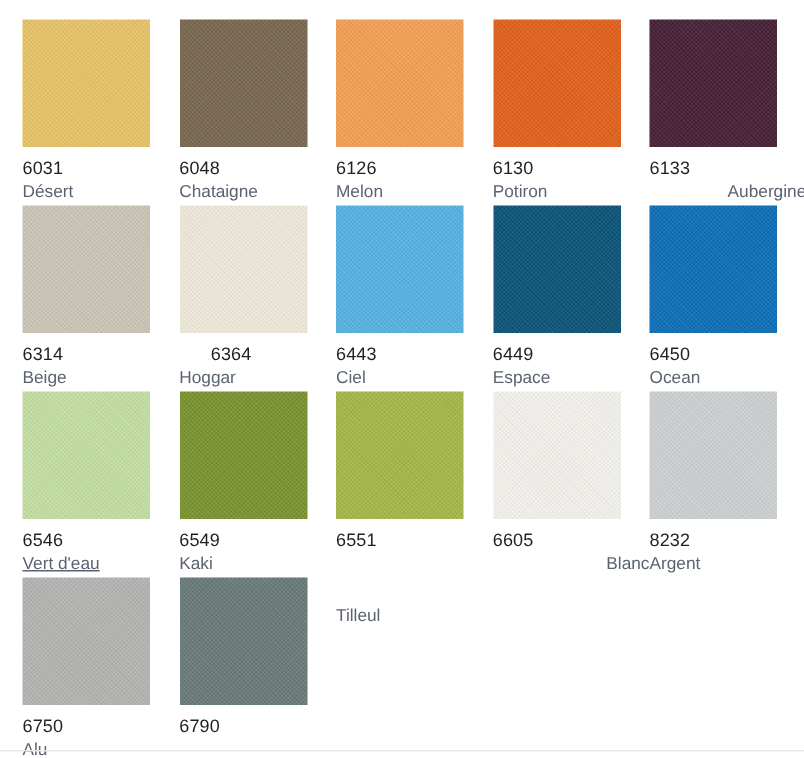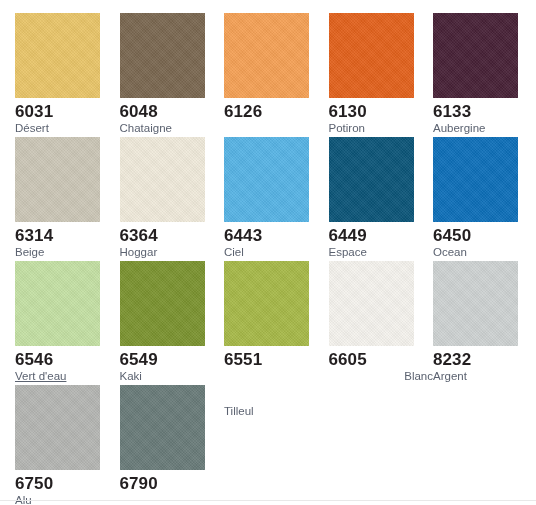--- a/index.html
+++ b/index.html
@@ -56,22 +56,22 @@
         rgba(0,0,0,0.035) 2px),
       repeating-linear-gradient(-45deg,
         rgba(255,255,255,0.045) 0px,
         rgba(255,255,255,0.045) 1px,
         rgba(0,0,0,0.028) 1px,
         rgba(0,0,0,0.028) 2px);
     mix-blend-mode: normal;
     opacity: 0.85;
   }
   .swatch-code {
-    font-size: 17px;
-    font-weight: bold;
+    font-size: 12px;
+    font-weight: normal;
     color: #231f20;
     margin-top: 7px;
     line-height: 14px;
     letter-spacing: 0.1px;
     white-space: nowrap;
   }
   .swatch-name {
     font-size: 11.5px;
     font-weight: normal;
     color: #5b6270;
@@ -101,39 +101,40 @@
       <div class="swatch-name" style="color: rgb(91, 98, 112);">Désert</div>
     </div>
     <div class="swatch-cell">
       <div class="swatch-chip" style="background-color: rgb(122, 103, 80);"></div>
       <div class="swatch-code" style="color: rgb(35, 31, 32);">6048</div>
       <div class="swatch-name" style="color: rgb(91, 98, 112);">Chataigne</div>
     </div>
     <div class="swatch-cell">
       <div class="swatch-chip" style="background-color: rgb(244, 160, 85);"></div>
       <div class="swatch-code" style="color: rgb(35, 31, 32);">6126</div>
+      <div class="swatch-name" style="color: rgb(91, 98, 112);">Melon</div>
     </div>
     <div class="swatch-cell">
       <div class="swatch-chip" style="background-color: rgb(226, 97, 28);"></div>
       <div class="swatch-code" style="color: rgb(35, 31, 32);">6130</div>
       <div class="swatch-name" style="color: rgb(91, 98, 112);">Potiron</div>
     </div>
     <div class="swatch-cell">
       <div class="swatch-chip" style="background-color: rgb(71, 33, 54);"></div>
       <div class="swatch-code" style="color: rgb(35, 31, 32);">6133</div>
-      <div class="swatch-name" style="color: rgb(91, 98, 112);">Aubergine</div>
+      <div class="swatch-name" style="color: rgb(91, 98, 112); text-align: right;">Aubergine</div>
     </div>
     <div class="swatch-cell">
       <div class="swatch-chip" style="background-color: rgb(203, 198, 182);"></div>
       <div class="swatch-code" style="color: rgb(35, 31, 32);">6314</div>
       <div class="swatch-name" style="color: rgb(91, 98, 112);">Beige</div>
     </div>
     <div class="swatch-cell">
       <div class="swatch-chip" style="background-color: rgb(239, 233, 218);"></div>
-      <div class="swatch-code" style="color: rgb(35, 31, 32);">6364</div>
+      <div class="swatch-code" style="color: rgb(35, 31, 32); margin-left: 21px;">6364</div>
       <div class="swatch-name" style="color: rgb(91, 98, 112);">Hoggar</div>
     </div>
     <div class="swatch-cell">
       <div class="swatch-chip" style="background-color: rgb(86, 179, 228);"></div>
       <div class="swatch-code" style="color: rgb(35, 31, 32);">6443</div>
       <div class="swatch-name" style="color: rgb(91, 98, 112);">Ciel</div>
     </div>
     <div class="swatch-cell">
       <div class="swatch-chip" style="background-color: rgb(11, 85, 120);"></div>
       <div class="swatch-code" style="color: rgb(35, 31, 32);">6449</div>

